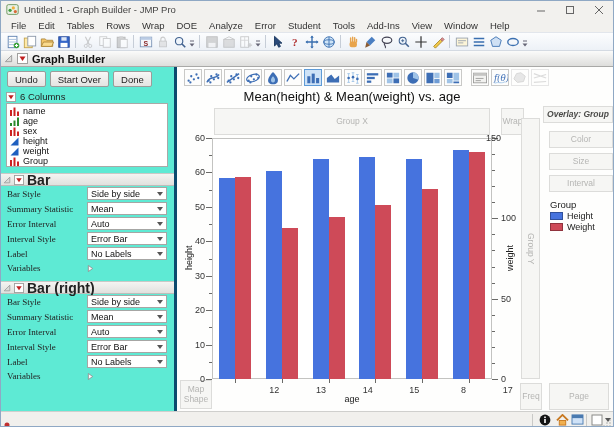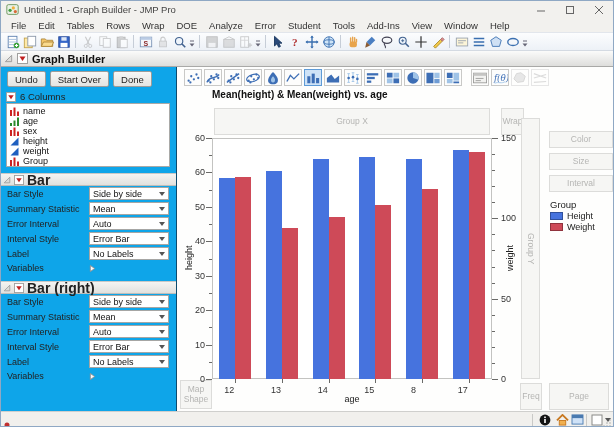--- a/index.html
+++ b/index.html
@@ -12,52 +12,52 @@
   .menubar{position:absolute;top:17px;left:0;width:100%;height:14px;display:flex;align-items:center;padding-left:4px;background:#f2f1ee;}
   .menu-item{padding:0 6px;font-size:9.5px;color:#333;}
   .toolbar{position:absolute;top:31px;left:0;width:100%;height:19px;background:linear-gradient(#fcfdfe,#edf1f7);border-top:1px solid #e2e6ec;border-bottom:1px solid #d4dae2;display:flex;align-items:center;padding-left:3px;}
   .tb-icon{width:17px;height:16px;display:flex;align-items:center;justify-content:center;}
   .tb-icon svg{width:14px;height:14px;}
   .dis{filter:grayscale(1) opacity(.45);}
   .tb-sep{width:1px;height:13px;background:#c6cdd7;margin:0 3px;}
   .tb-ovf{width:8px;height:16px;display:flex;align-items:flex-end;justify-content:center;padding-bottom:2px;}
   .gb-header{position:absolute;top:50px;left:0;width:100%;height:16px;background:linear-gradient(#fbfbfa,#dededc);border-bottom:1px solid #a9a9a7;display:flex;align-items:center;gap:4px;padding-left:3px;}
   .gb-title{font-weight:bold;font-size:11px;color:#111;}
-  .left-panel{position:absolute;top:66px;left:0;width:176px;height:344px;background:#0ea5e9;border-right:1px solid #0c4a6e;}
+  .left-panel{position:absolute;top:66px;left:0;width:176px;height:344px;background:#5eead4;border-right:3px solid #0c4a6e;}
   .btn-row{display:flex;gap:4px;margin:4px 0 0 6px;}
   .btn{height:16px;padding:0 7px;background:linear-gradient(#f7f7f6,#e4e4e2);border:1px solid #9c9c9a;border-radius:2px;font-size:9.5px;display:flex;align-items:center;color:#222;}
   .cols-header{display:flex;align-items:center;gap:4px;margin:4px 0 1px 5px;font-size:9.5px;}
   .cols-list{margin:0 6px 4px 5px;height:64px;background:#fff;border:1px solid #a9a9a7;padding:2px 3px;text-align:center;}
   .col-item{display:flex;align-items:center;gap:4px;height:10px;font-size:9px;color:#111;}
   .col-item svg{width:9px;height:9px;flex:0 0 9px;}
   .sub-header{height:13px;margin-top:6px;background:linear-gradient(#f4f4f2,#e1e1de);border-top:1px solid #c9c9c6;border-bottom:1px solid #bdbdba;display:flex;align-items:center;gap:3px;padding-left:2px;}
   .sub-title{font-weight:bold;font-size:14px;}
   .prow{display:flex;align-items:center;height:15px;padding:0 7px 0 6px;}
-  .plabel{flex:1;font-size:9px;color:#222;}
+  .plabel{flex:1;font-size:9px;color:#222;font-family:Liberation Serif, serif;}
   .psel{width:80px;height:13px;background:#fff;border:1px solid #a6a6a4;display:flex;align-items:center;justify-content:space-between;padding:0 3px;font-size:9px;color:#111;}
   .arr{width:0;height:0;border-left:3px solid transparent;border-right:3px solid transparent;border-top:4px solid #555;}
   .vrow{display:flex;align-items:center;height:14px;padding:0 7px 0 6px;}
   .vslot{width:80px;display:flex;}
   .graph-area{position:absolute;top:66px;left:176px;width:438px;height:344px;background:#fefefd;}
   .pal-row{position:absolute;left:7px;top:2px;display:flex;gap:2px;align-items:center;}
   .pal-icon{width:18px;height:17px;border:1px solid #c9c9c7;background:#fdfdfc;display:flex;align-items:center;justify-content:center;}
   .pal-icon svg{width:16px;height:14px;}
   .pal-icon.selected{background:#cfe3f7;border-color:#5f9bd6;}
   .pal-gap{width:5px;}
-  .chart-title{position:absolute;left:35px;top:22px;width:280px;text-align:left;font-weight:bold;font-size:10px;color:#111;}
+  .chart-title{position:absolute;left:35px;top:22px;width:280px;text-align:center;font-weight:normal;font-size:13px;color:#111;}
   .zone{position:absolute;background:#f6f6f4;border:1px solid #dcdcda;color:#b5b5b3;font-size:8.5px;display:flex;align-items:center;justify-content:center;text-align:center;line-height:1.15;}
   .zone.dark{color:#4a4a48;font-weight:bold;font-style:italic;}
   .zvert{writing-mode:vertical-rl;}
   .plot{position:absolute;left:35px;top:71px;width:280px;height:241px;background:#fff;border:1px solid #c3c3c1;}
   .bar{position:absolute;}
   .tick{position:absolute;background:#6a6a68;}
   .tlabel{position:absolute;font-size:9px;color:#333;}
   .ytl{width:26px;text-align:right;}
   .ytr{width:24px;text-align:left;}
-  .xtl{width:22px;text-align:left;}
+  .xtl{width:22px;text-align:right;margin-left:33px;}
   .ytitle{position:absolute;writing-mode:vertical-rl;transform:rotate(180deg);font-size:9px;color:#222;width:11px;height:34px;display:flex;align-items:center;justify-content:center;}
   .xtitle{position:absolute;left:35px;top:327px;width:280px;text-align:center;font-size:9px;color:#222;}
   .legend-title{position:absolute;left:373px;top:132px;font-size:9.5px;color:#222;}
   .lrow{position:absolute;left:373px;display:flex;align-items:center;gap:4px;font-size:9px;color:#222;height:10px;}
   .swatch{width:13px;height:8px;border:1px solid rgba(0,0,0,.3);}
   .statusbar{position:absolute;top:410px;left:0;width:100%;height:17px;background:#f1f0ed;border-top:1px solid #cfcfcd;}
   .sb{position:absolute;top:2px;}
   .sb-sep{position:absolute;top:2px;width:1px;height:12px;background:#c9c9c7;}
   .grip{position:absolute;right:2px;bottom:2px;width:8px;height:8px;}
 </style>
@@ -661,20 +661,21 @@
         </span>
       </div>
     <div class="chart-title">Mean(height) &amp; Mean(weight) vs. age</div>
 
     <div class="zone" style="left:37px;top:41px;width:276px;height:27px;">Group X</div>
     <div class="zone" style="left:316px;top:41px;width:23px;height:27px;margin-left:8px;">Wrap</div>
     <div class="zone zvert" style="left:344px;top:51px;width:19px;height:261px;">Group Y</div>
     <div class="zone" style="left:3px;top:313px;width:32px;height:29px;padding:0 3px;">Map Shape</div>
     <div class="zone" style="left:343px;top:316px;width:22px;height:27px;">Freq</div>
     <div class="zone" style="left:372px;top:316px;width:60px;height:27px;">Page</div>
+    <div class="zone dark" style="left:366px;top:39px;width:70px;height:17px;">Overlay: Group</div>
     <div class="zone" style="left:372px;top:64px;width:64px;height:17px;">Color</div>
     <div class="zone" style="left:372px;top:108px;width:64px;height:17px;">Interval</div>
     <div class="zone" style="left:372px;top:86px;width:64px;height:17px;">Size</div>
 
     <div class="plot"></div>
     <div class="ytitle" style="left:6px;top:174px;">height</div>
     <div class="ytitle" style="left:327px;top:174px;">weight</div>
     <div class="xtitle">age</div>
 
     <div class="legend-title">Group</div>
@@ -702,21 +703,21 @@
       <div class="tick" style="left: 32px; top: 88.2143px; width: 3px; height: 1px;"></div>
       <div class="tick" style="left: 29px; top: 71px; width: 6px; height: 1px;"></div>
       <div class="tlabel ytl" style="left: 2px; top: 66px;">60</div>
       <div class="tick" style="left: 315px; top: 312px; width: 6px; height: 1px;"></div>
       <div class="tlabel ytr" style="left: 324px; top: 307px;">0</div>
       <div class="tick" style="left: 315px; top: 231.667px; width: 6px; height: 1px;"></div>
       <div class="tlabel ytr" style="left: 324px; top: 226.667px;">50</div>
       <div class="tick" style="left: 315px; top: 151.333px; width: 6px; height: 1px;"></div>
       <div class="tlabel ytr" style="left: 324px; top: 146.333px;">100</div>
       <div class="tick" style="left: 315px; top: 71px; width: 6px; height: 1px;"></div>
-      <div class="tlabel ytr" style="left: 324px; top: 66px;">150</div>
+      <div class="tlabel ytr" style="left: 309px; top: 66px;">150</div>
       <div class="tick" style="left: 315px; top: 295.933px; width: 3px; height: 1px;"></div>
       <div class="tick" style="left: 315px; top: 279.867px; width: 3px; height: 1px;"></div>
       <div class="tick" style="left: 315px; top: 263.8px; width: 3px; height: 1px;"></div>
       <div class="tick" style="left: 315px; top: 247.733px; width: 3px; height: 1px;"></div>
       <div class="tick" style="left: 315px; top: 215.6px; width: 3px; height: 1px;"></div>
       <div class="tick" style="left: 315px; top: 199.533px; width: 3px; height: 1px;"></div>
       <div class="tick" style="left: 315px; top: 183.467px; width: 3px; height: 1px;"></div>
       <div class="tick" style="left: 315px; top: 167.4px; width: 3px; height: 1px;"></div>
       <div class="tick" style="left: 315px; top: 135.267px; width: 3px; height: 1px;"></div>
       <div class="tick" style="left: 315px; top: 119.2px; width: 3px; height: 1px;"></div>

